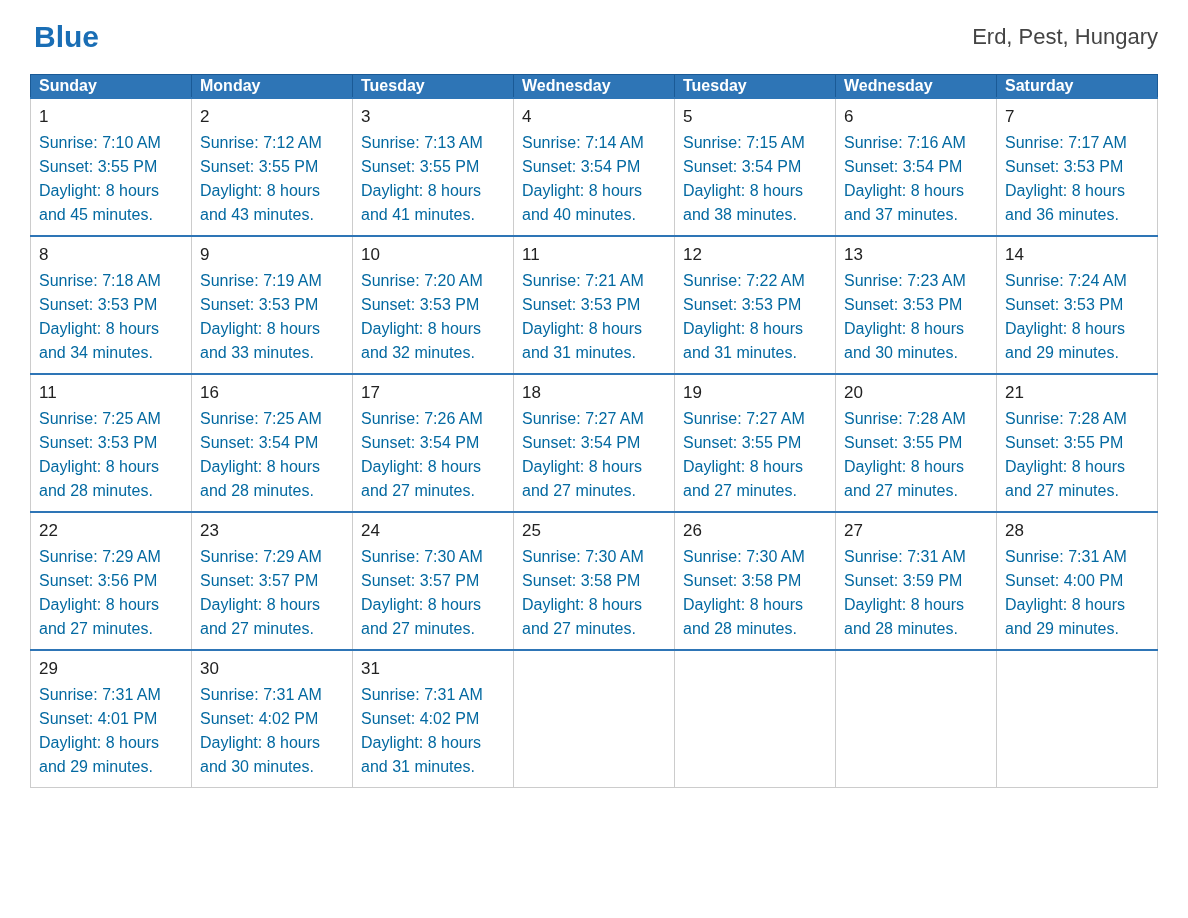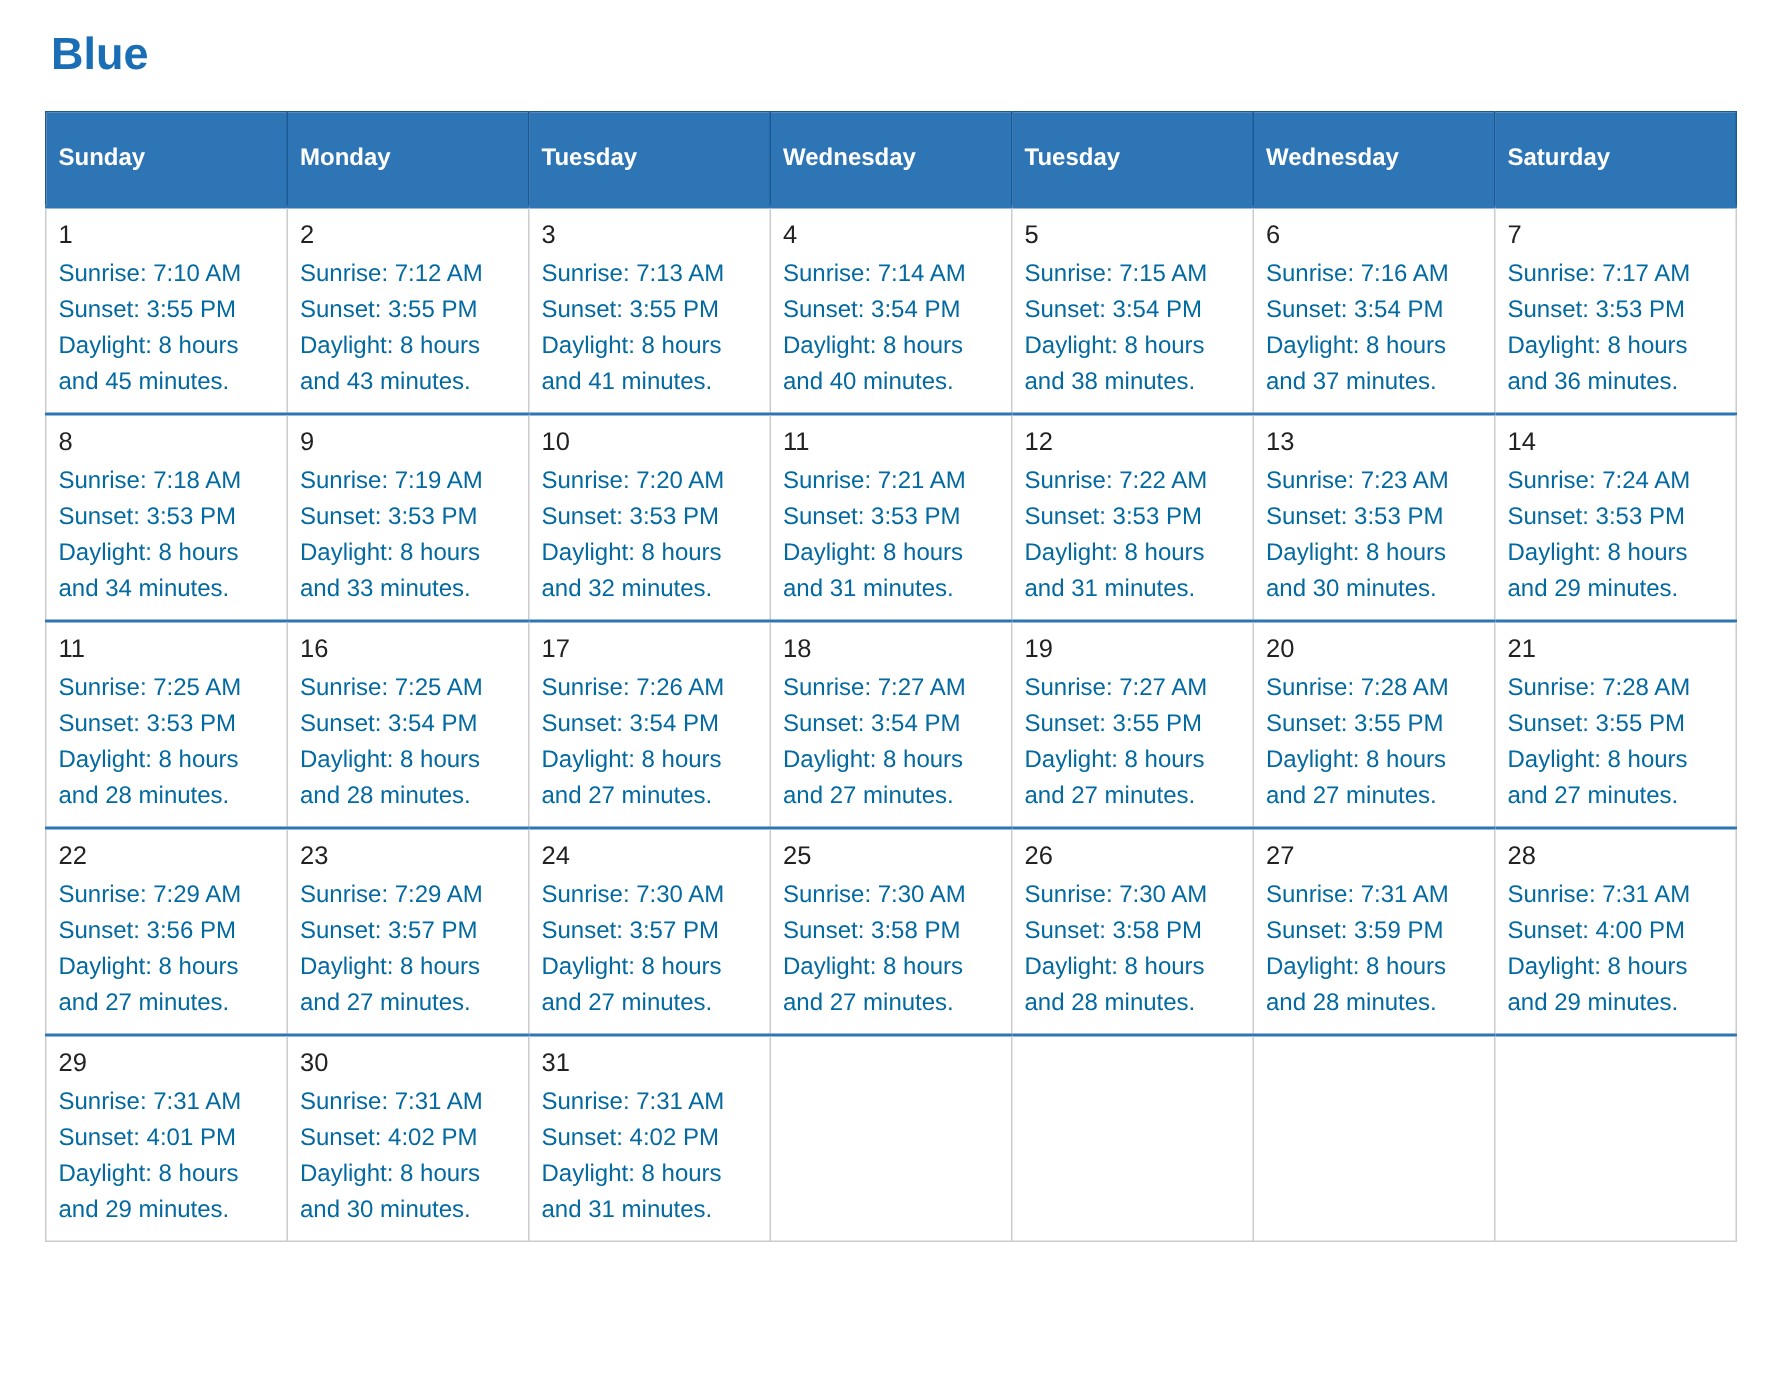--- a/index.html
+++ b/index.html
@@ -38,21 +38,21 @@
     .calendar-table {
       width: 100%;
       border-collapse: collapse;
       border: 1px solid #aaa;
     }
     .calendar-table th {
       background-color: #2e75b6;
       color: #fff;
       font-size: 16px;
       font-weight: bold;
-      padding: 22px 8px;
+      padding: 2px 8px;
       text-align: left;
       border: 1px solid #1a5a96;
     }
     .calendar-table td {
       vertical-align: top;
       padding: 8px 8px;
       border: 1px solid #ccc;
       border-top: 2px solid #2e75b6;
       font-size: 13px;
       color: #333;
@@ -81,20 +81,21 @@
 </head>
 <body>
 
 <div class="header">
   <div class="logo">
     <div>
       <span style="font-size:30px;font-weight:bold;color:#1a6eb5;margin-left:4px;margin-top:48px;">Blue</span>
     </div>
   </div>
   <div class="title-block">
+    <div class="location-title">Erd, Pest, Hungary</div>
   </div>
 </div>
 
 <table class="calendar-table">
   <thead>
     <tr>
     <th>Sunday</th>
         <th>Monday</th>
         <th>Tuesday</th>
         <th>Wednesday</th>

